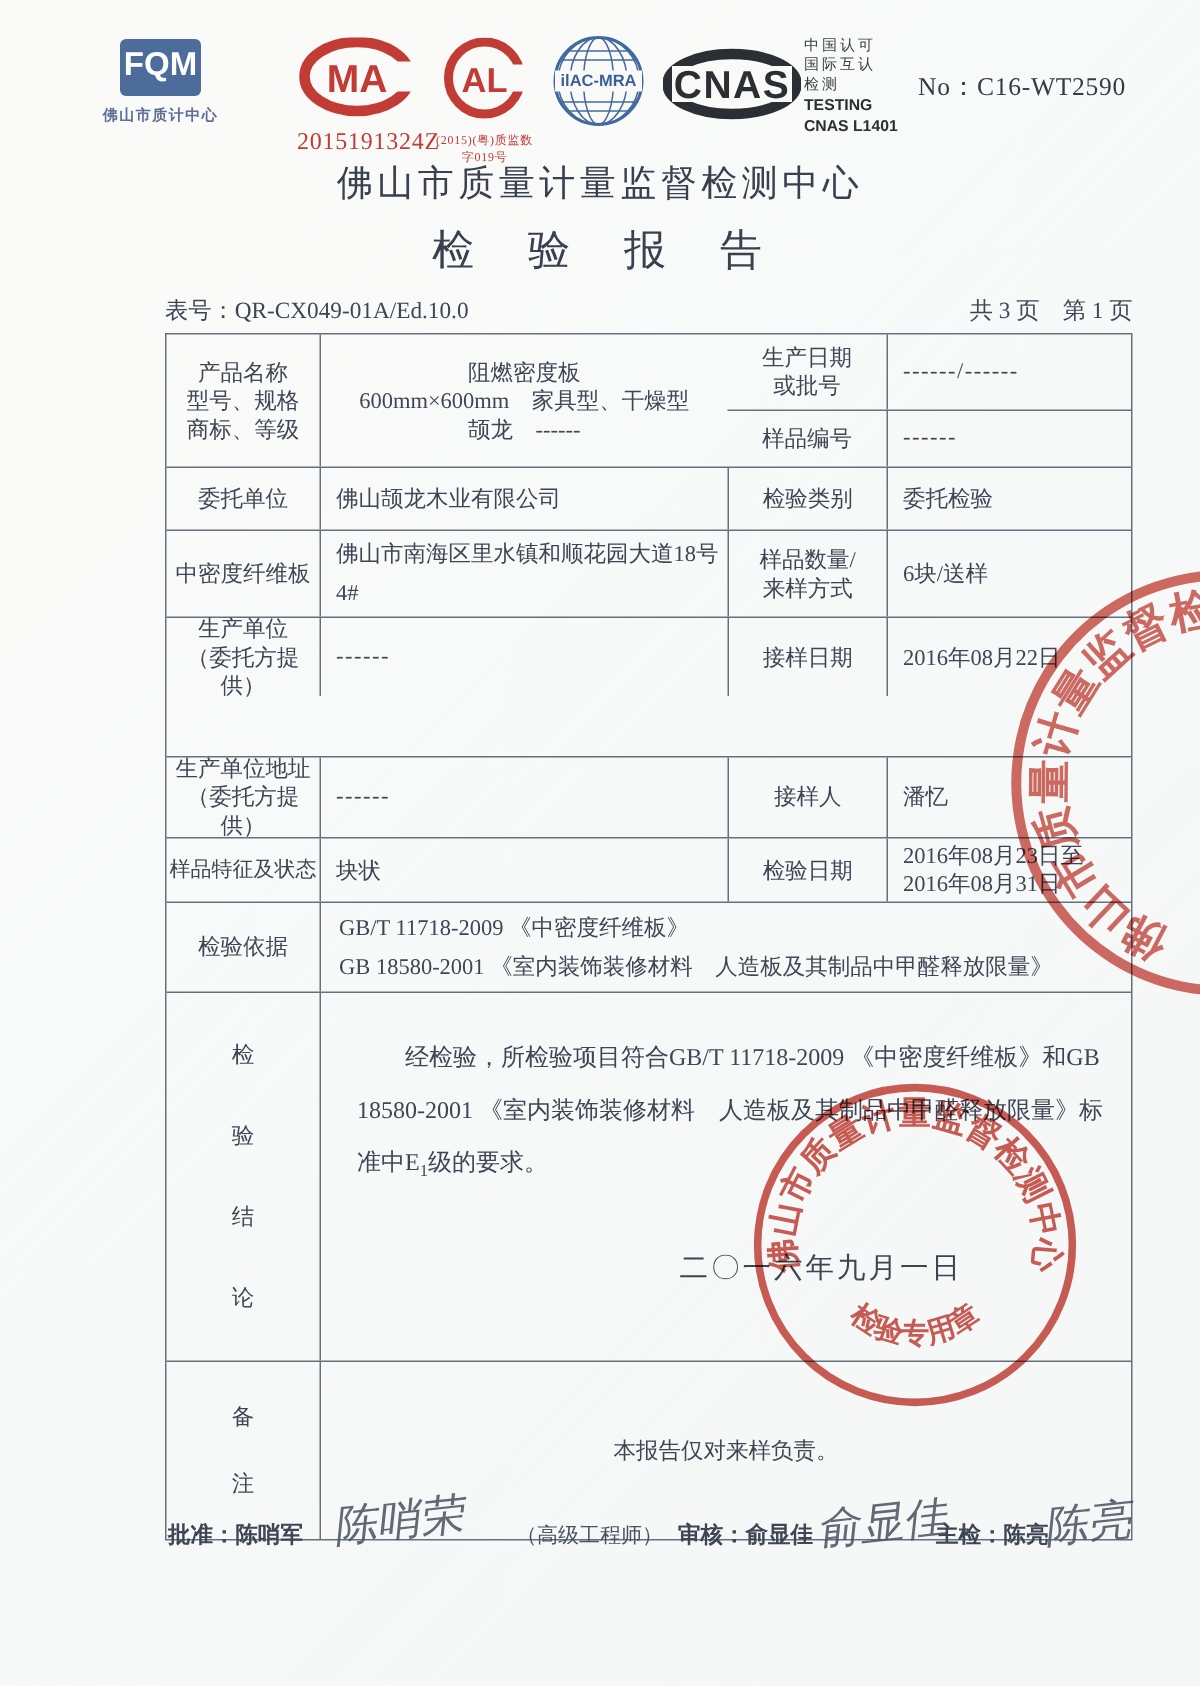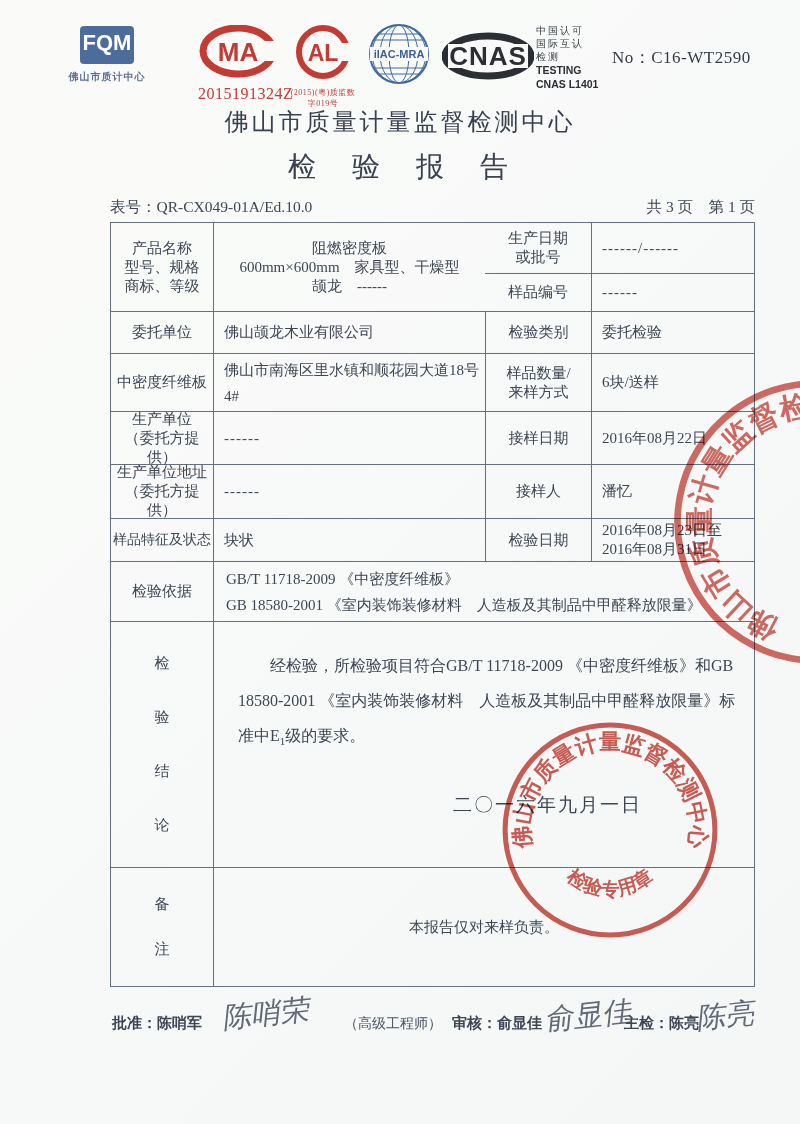--- a/index.html
+++ b/index.html
@@ -221,21 +221,21 @@
         <span>生产单位</span>
         <span>（委托方提供）</span>
       </div>
       <div class="td c2">
           <span class="dash">------</span>
         </div>
       <div class="td c3">接样日期</div>
       <div class="td c4">2016年08月22日</div>
     </div>
 
-    <div class="tr" style="height:54px;">
+    <div class="tr" style="height:54px;margin-top:40px;">
       <div class="td c1">
         <span>生产单位地址</span>
         <span>（委托方提供）</span>
       </div>
       <div class="td c2">
           <span class="dash">------</span>
         </div>
       <div class="td c3">接样人</div>
       <div class="td c4">潘忆</div>
     </div>

